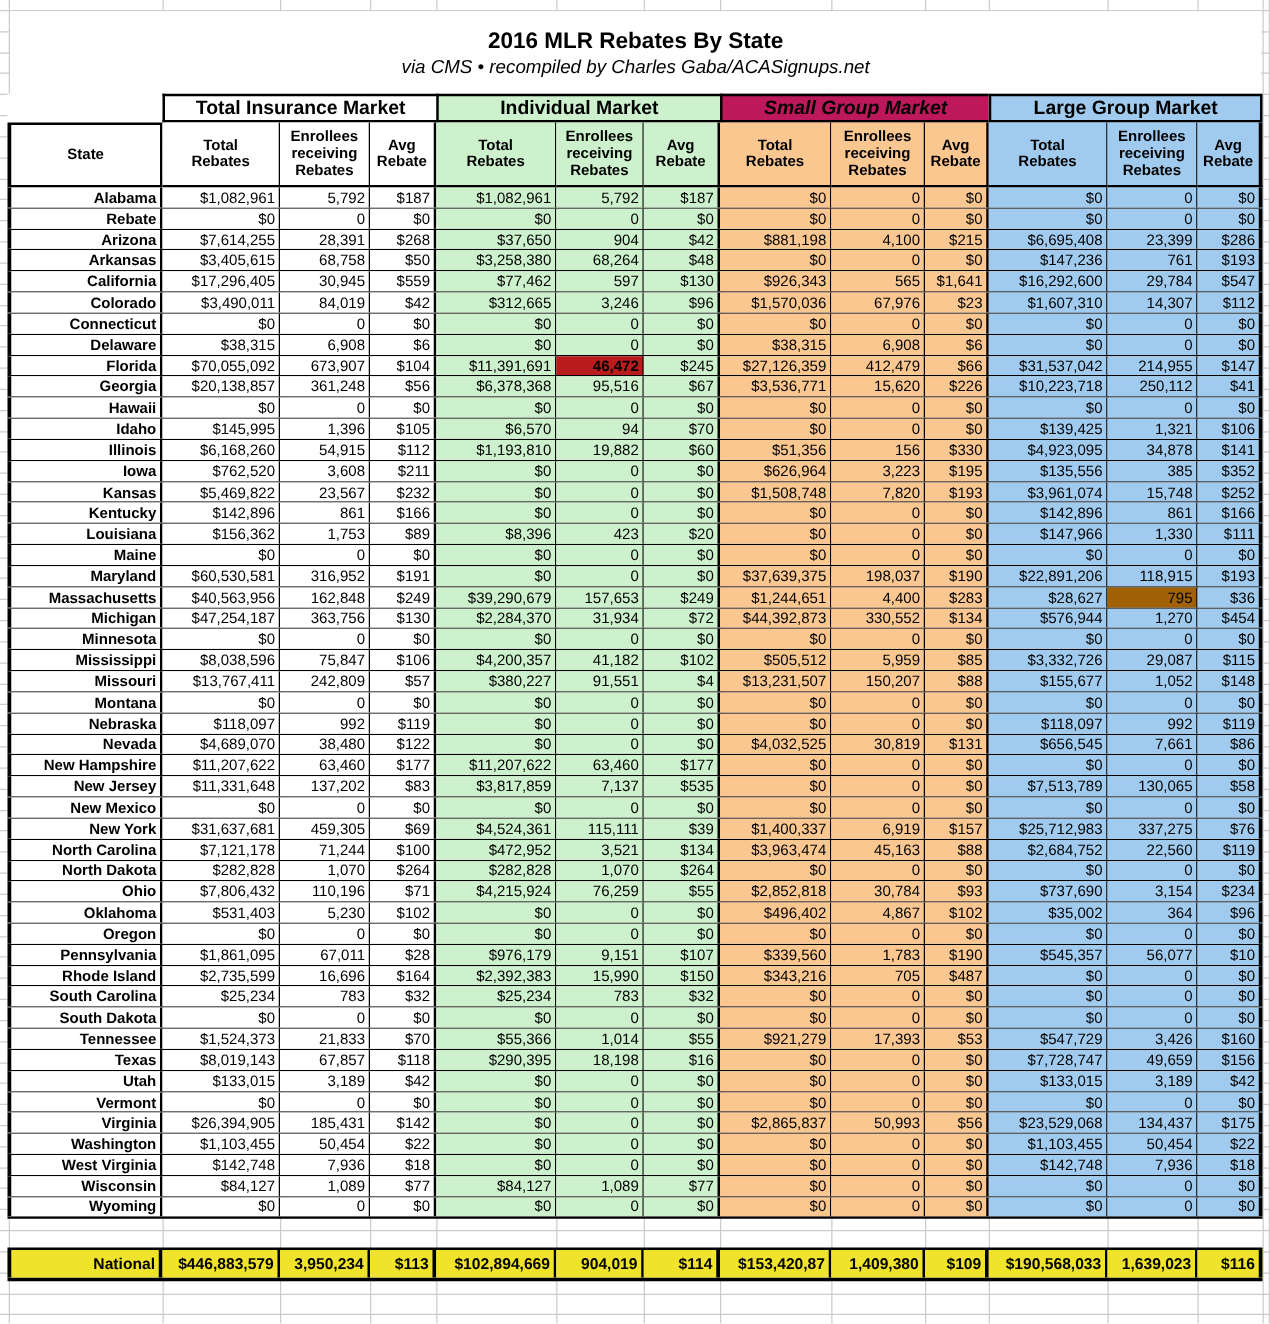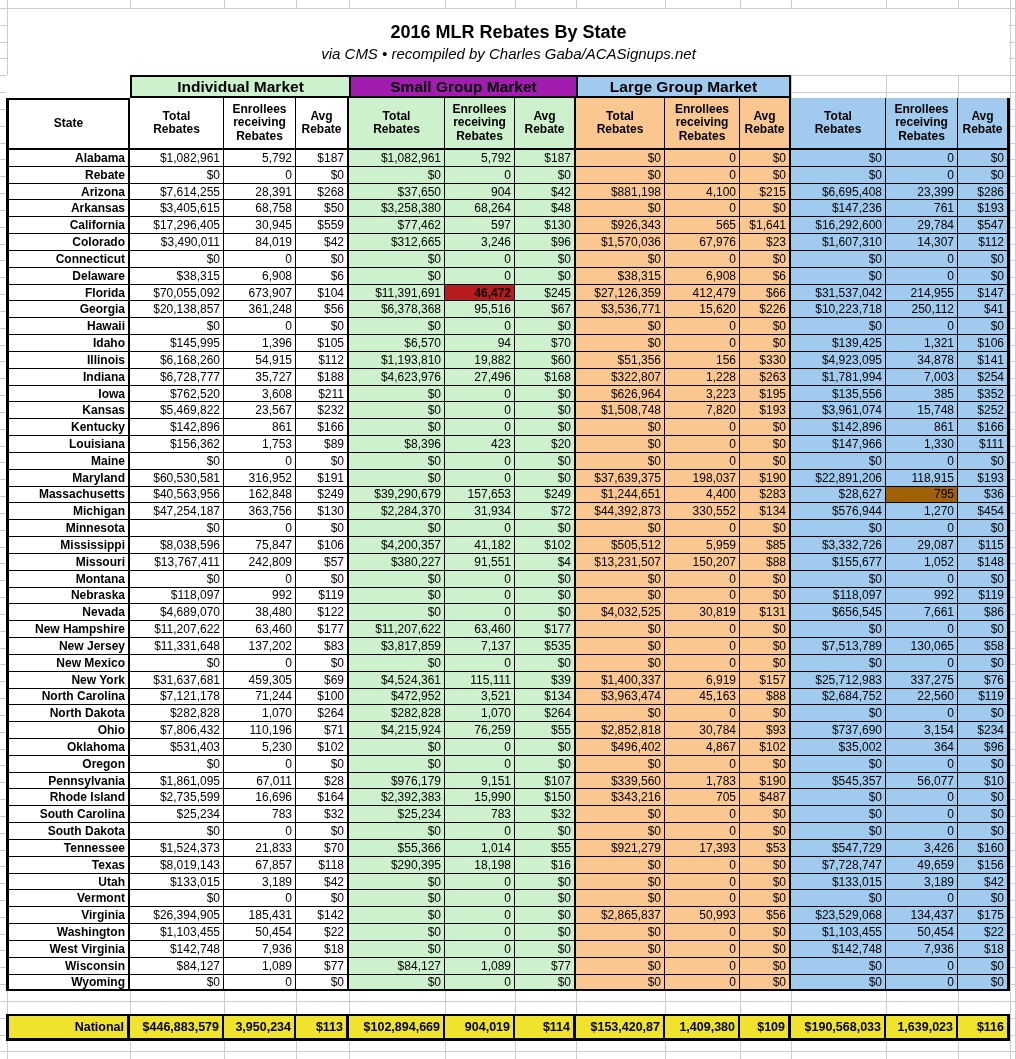--- a/index.html
+++ b/index.html
@@ -140,22 +140,23 @@
     </div>
 
   <div id="titleblock">
     <div class="t1">2016 MLR Rebates By State</div>
     <div class="t2">via CMS • recompiled by Charles Gaba/ACASignups.net</div>
   </div>
 
   <div id="tbl">
     <div id="grouprow" class="grow colsgrp">
         <div class="spacer"></div>
+        <div class="gh" style="background: rgb(255, 255, 255);">Total Insurance Market</div>
         <div class="gh" style="background: rgb(204, 241, 204);">Individual Market</div>
-        <div class="gh" style="background: #a21caf;">Small Group Market</div>
+        <div class="gh" style="background: #be185d; font-style: italic;">Small Group Market</div>
         <div class="gh last" style="background: rgb(160, 203, 239);">Large Group Market</div>
       </div>
     <div id="subrow" class="grow cols13">
         <div class="cell c0" style="justify-content: center;">State</div>
         <div class="cell c1" style="background: rgb(255, 255, 255);">
           <span class="inner w-total">Total Rebates</span>
         </div>
         <div class="cell c2" style="background: rgb(255, 255, 255);">
           <span class="inner w-enr">Enrollees receiving Rebates</span>
         </div>
@@ -378,35 +379,20 @@
           <div class="cell c3" style="background: rgb(255, 255, 255);">$112</div>
           <div class="cell c4" style="background: rgb(204, 241, 204);">$1,193,810</div>
           <div class="cell c5" style="background: rgb(204, 241, 204);">19,882</div>
           <div class="cell c6" style="background: rgb(204, 241, 204);">$60</div>
           <div class="cell c7" style="background: rgb(250, 199, 145); padding-left: 16px;">$51,356</div>
           <div class="cell c8" style="background: rgb(250, 199, 145);">156</div>
           <div class="cell c9" style="background: rgb(250, 199, 145);">$330</div>
           <div class="cell c10" style="background: rgb(160, 203, 239);">$4,923,095</div>
           <div class="cell c11" style="background: rgb(160, 203, 239);">34,878</div>
           <div class="cell c12" style="background: rgb(160, 203, 239);">$141</div>
-        </div>
-        <div class="trow grow cols13">
-          <div class="cell c0">Indiana</div>
-          <div class="cell c1" style="background: rgb(255, 255, 255);">$6,728,777</div>
-          <div class="cell c2" style="background: rgb(255, 255, 255);">35,727</div>
-          <div class="cell c3" style="background: rgb(255, 255, 255);">$188</div>
-          <div class="cell c4" style="background: rgb(204, 241, 204);">$4,623,976</div>
-          <div class="cell c5" style="background: rgb(204, 241, 204);">27,496</div>
-          <div class="cell c6" style="background: rgb(204, 241, 204);">$168</div>
-          <div class="cell c7" style="background: rgb(250, 199, 145);">$322,807</div>
-          <div class="cell c8" style="background: rgb(250, 199, 145);">1,228</div>
-          <div class="cell c9" style="background: rgb(250, 199, 145);">$263</div>
-          <div class="cell c10" style="background: rgb(160, 203, 239);">$1,781,994</div>
-          <div class="cell c11" style="background: rgb(160, 203, 239);">7,003</div>
-          <div class="cell c12" style="background: rgb(160, 203, 239);">$254</div>
         </div>
         <div class="trow grow cols13">
           <div class="cell c0">Iowa</div>
           <div class="cell c1" style="background: rgb(255, 255, 255);">$762,520</div>
           <div class="cell c2" style="background: rgb(255, 255, 255);">3,608</div>
           <div class="cell c3" style="background: rgb(255, 255, 255);">$211</div>
           <div class="cell c4" style="background: rgb(204, 241, 204);">$0</div>
           <div class="cell c5" style="background: rgb(204, 241, 204);">0</div>
           <div class="cell c6" style="background: rgb(204, 241, 204);">$0</div>
           <div class="cell c7" style="background: rgb(250, 199, 145);">$626,964</div>

